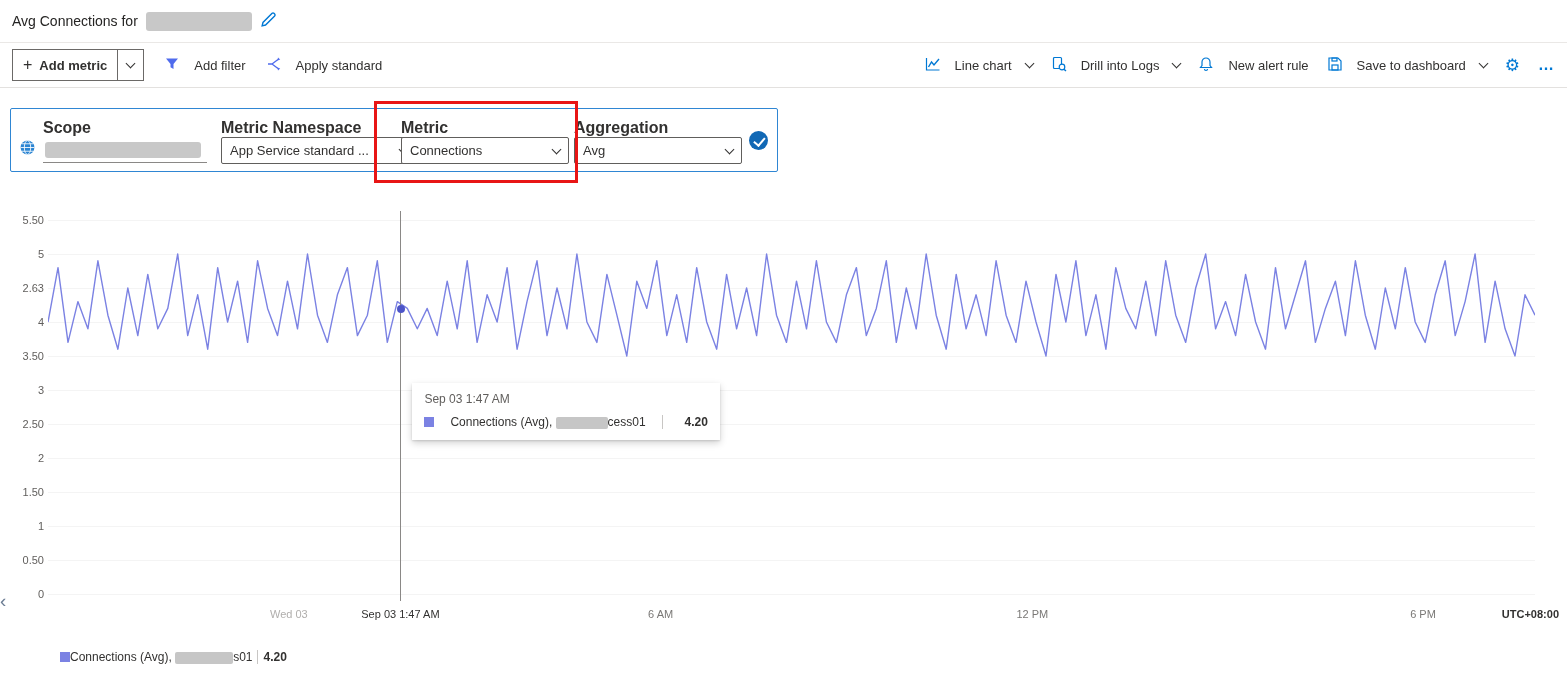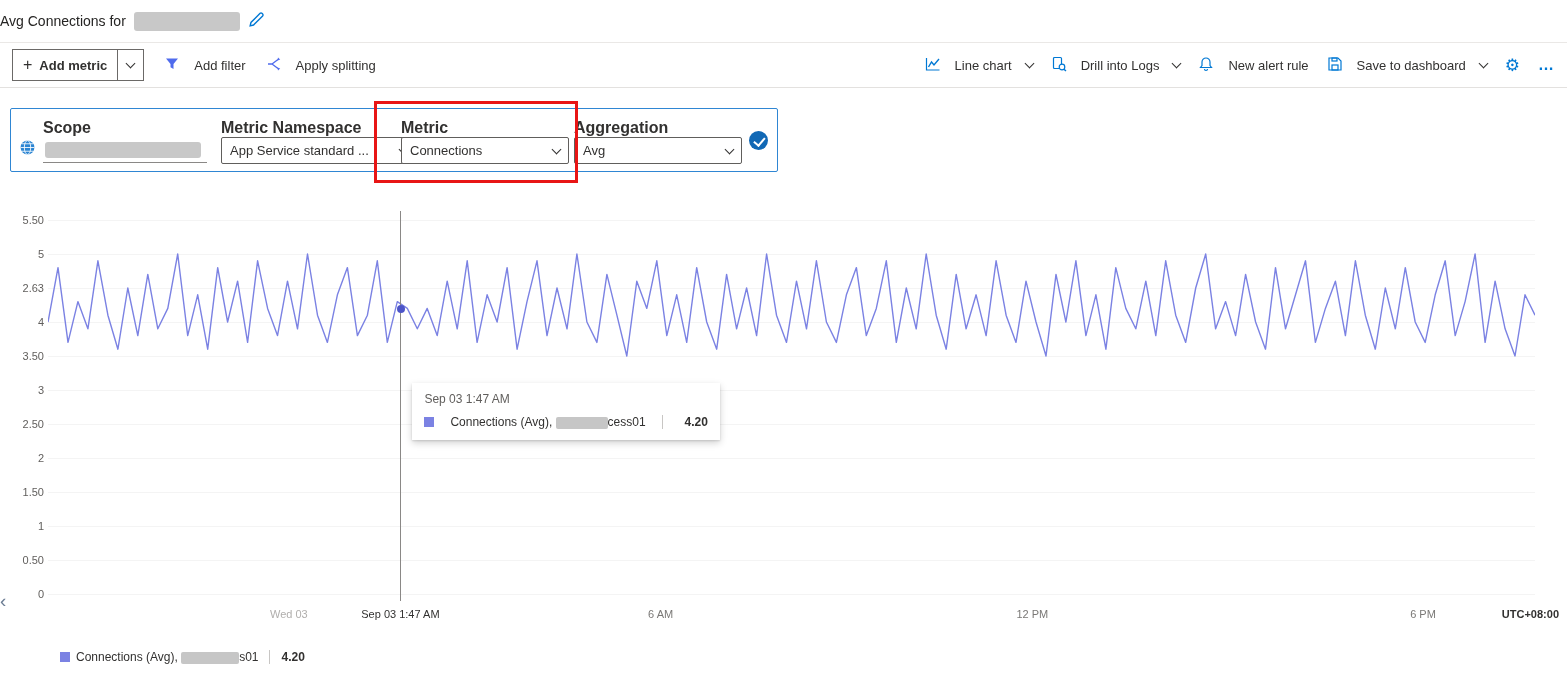--- a/index.html
+++ b/index.html
@@ -1,21 +1,21 @@
 <!DOCTYPE html>
 <html><head>
 <meta charset="utf-8">
 <style>
   body { margin:0; background:#fff; }
   .page { position:relative; width:1567px; height:681px; background:#fff; overflow:hidden;
           font-family:"Liberation Sans","DejaVu Sans",sans-serif; color:#323130; }
 
   
   .header { position:absolute; top:0; left:0; right:0; height:42px; display:flex; align-items:center;
-            gap:8px; padding-left:0; }
+            gap:8px; padding-left:12px; }
   .header-title { font-size:14px; color:#252423; }
   .redact { background:#c8c8c8; border-radius:3px; display:inline-block; filter:blur(0.5px); }
   .redact-header { width:106px; height:19px; }
   .icon-btn { display:inline-flex; align-items:center; justify-content:center; cursor:pointer; }
 
   
   .toolbar { position:absolute; top:42px; left:0; right:0; height:46px; box-sizing:border-box;
              border-top:1px solid #eae8e6; border-bottom:1px solid #e3e1df;
              display:flex; align-items:center; justify-content:space-between; padding:0 12px; }
   .tb-left { display:flex; align-items:center; gap:20px; }
@@ -66,21 +66,21 @@
   .tooltip-row { display:flex; align-items:center; gap:16px; font-size:12px; color:#323130; }
   .swatch { width:10px; height:10px; background:#7b82e3; flex:0 0 auto; }
   .redact-sm { display:inline-block; height:12px; background:#c6c6c6; border-radius:2px; vertical-align:middle; filter:blur(0.5px); }
   .w52 { width:52px; } .w58 { width:58px; }
   .t-div { width:1px; height:14px; background:#c8c6c4; margin-left:auto; }
   .t-div.inline { margin-left:4px; }
   .t-val { font-weight:700; margin-left:6px; }
   .collapse-chev { position:absolute; left:0; top:386px; font-size:19px; color:#6b7c93; cursor:pointer; line-height:1; }
 
   
-  .legend { position:absolute; left:12px; top:650px; display:flex; align-items:center; gap:6px; font-size:12px; color:#323130;padding-left:48px; }
+  .legend { position:absolute; left:12px; top:650px; display:flex; align-items:center; gap:0; font-size:12px; color:#323130;padding-left:48px; }
 </style>
 </head>
 <body>
 
 <div class="page">
 
   <div class="header">
     <span class="header-title">Avg Connections for</span>
     <span class="redact redact-header"></span>
     <span class="icon-btn">
@@ -112,21 +112,21 @@
         <span>Add filter</span>
       </div>
       <div class="tb-item">
         <span>
           <svg width="16" height="16" viewBox="0 0 16 16">
               <path d="M2 8h4m0 0 6-4.5M6 8l6 4.5" fill="none" stroke="#4f6bed" stroke-width="1.3"></path>
               <path d="M12 1.6 14.2 3.4 11.4 4.6z" fill="#4f6bed"></path>
               <path d="M12 14.4 14.2 12.6 11.4 11.4z" fill="#4f6bed"></path>
             </svg>
         </span>
-        <span>Apply splitting</span>
+        <span>Apply standard</span>
       </div>
     </div>
     <div class="tb-right">
       <div class="tb-item">
         <span>
           <svg width="16" height="16" viewBox="0 0 16 16">
               <path d="M1.5 2v12h13" fill="none" stroke="#0078d4" stroke-width="1.2"></path>
               <polyline points="3.5,11 6.5,6 9,9 14,3" fill="none" stroke="#0078d4" stroke-width="1.4"></polyline>
             </svg>
         </span>

